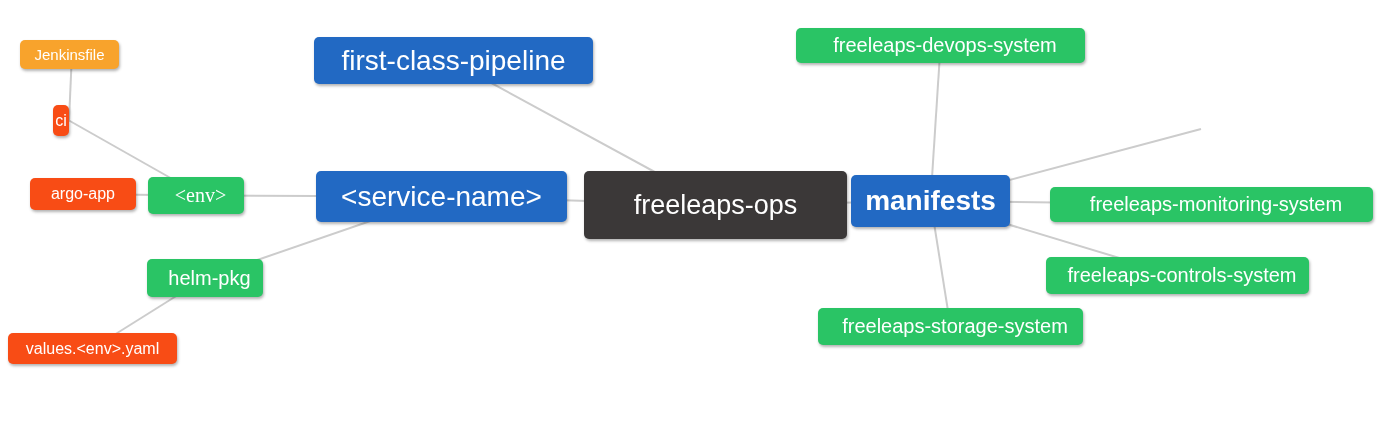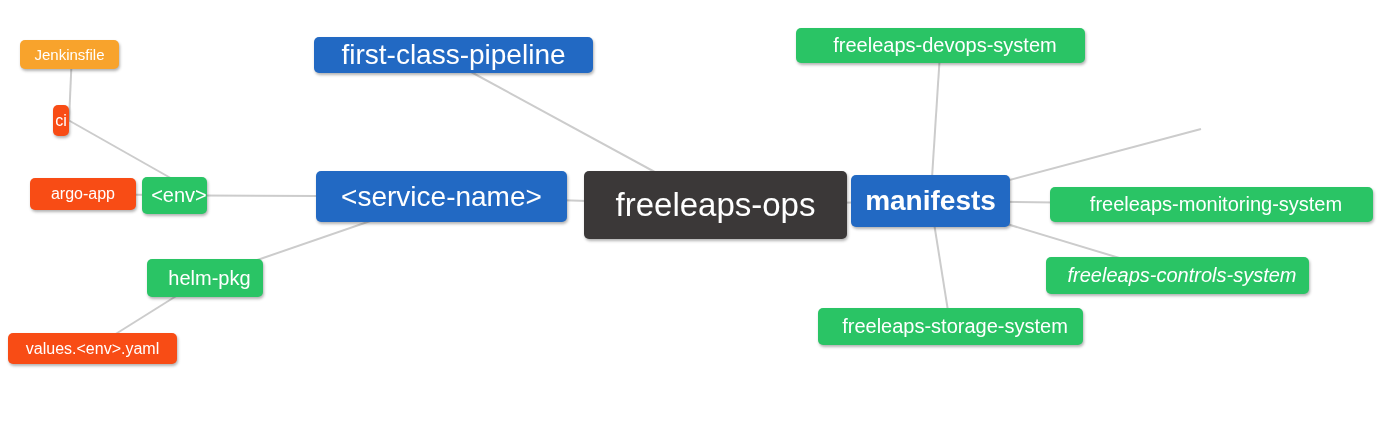--- a/index.html
+++ b/index.html
@@ -27,41 +27,41 @@
     display: flex;
     align-items: center;
     justify-content: center;
     color: #ffffff;
     border-radius: 5px;
     box-shadow: 1px 2px 3px rgba(0,0,0,0.30);
     white-space: nowrap;
     box-sizing: border-box;
     cursor: default;
   }
-  .lv-root { background: #3b3838; font-size: 33px; }
+  .lv-root { background: #3b3838; font-size: 27px; }
   .lv1     { background: #2269c3; font-size: 28px; }
   .lv2     { background: #2ac465; font-size: 20px; padding-left: 9px; }
   .lv3     { background: #f84c15; font-size: 16px; }
   .lv4     { background: #f8a32c; font-size: 15px; }
 
   
   .n-jenkinsfile  { left:  20px; top:  27px; width: 99px; height: 29px; margin-top: 13px; }
   .n-ci           { left:  53px; top: 105px; width:  16px; height: 31px; }
   .n-argo-app     { left:  30px; top: 178px; width:  106px; height: 32px; }
-  .n-env          { left: 142px; top: 177px; width:  65px; height: 37px; }
+  .n-env          { left: 148px; top: 177px; width:  96px; height: 37px; font-family: Liberation Serif, serif; }
   .n-helm-pkg     { left: 147px; top: 259px; width: 116px; height: 38px; }
   .n-values-yaml  { left:   8px; top: 333px; width: 169px; height: 31px; }
-  .n-fcp          { left: 314px; top:  37px; width: 279px; height: 36px; }
+  .n-fcp          { left: 314px; top:  37px; width: 279px; height: 47px; }
   .n-service-name { left: 316px; top: 171px; width: 251px; height: 51px; }
   .n-ops          { left: 584px; top: 171px; width: 263px; height: 68px; }
   .n-manifests    { left: 851px; top: 175px; width: 159px; height: 52px; font-weight: bold; }
   .n-devops       { left: 796px; top:  28px; width: 289px; height: 35px; }
   .n-network      { left:1055px; top: 110px; width: 292px; height: 38px; }
   .n-monitoring   { left:1050px; top: 187px; width: 323px; height: 35px; }
-  .n-controls     { left:1046px; top: 257px; width: 263px; height: 37px; font-style: italic; }
+  .n-controls     { left:1046px; top: 257px; width: 263px; height: 37px; }
   .n-storage      { left: 818px; top: 308px; width: 265px; height: 37px; }
 </style>
 </head>
 <body>
 
 <div class="canvas">
 
   <svg class="edges-svg" viewBox="0 0 1390 421" xmlns="http://www.w3.org/2000/svg">
     <line x1="72.5" y1="41.5" x2="69" y2="120.5"></line>
     <line x1="69" y1="120.5" x2="201.5" y2="195.5"></line>

